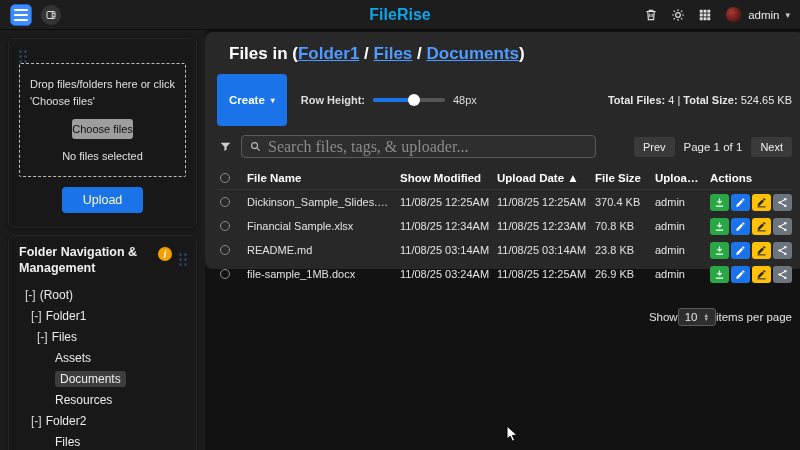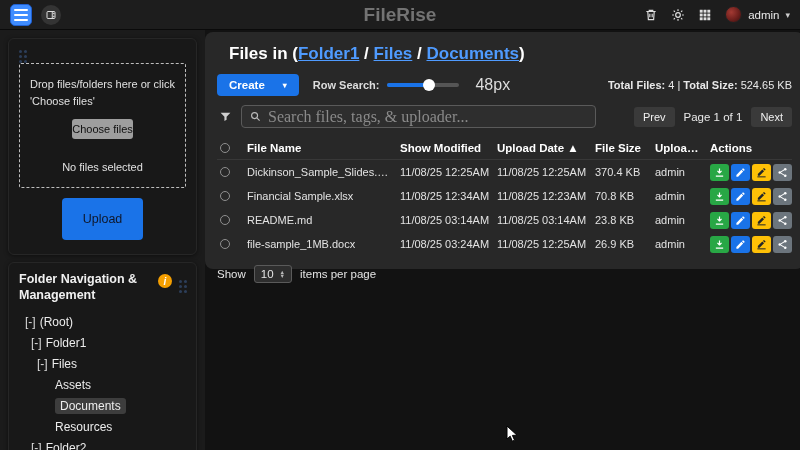--- a/index.html
+++ b/index.html
@@ -4,21 +4,21 @@
 <style>
   * { margin:0; padding:0; box-sizing:border-box; }
   html,body { width:800px; height:450px; overflow:hidden; }
   body { font-family:"Liberation Sans", sans-serif; background:#121212; color:#e4e4e4; position:relative; }
 
   
   .topbar { height:30px; background:#1d1d1d; border-bottom:1px solid #0a0a0a; display:flex; align-items:center; padding:0 10px; position:relative; }
   .menu-btn { width:22px; height:22px; background:#3f8cff; border:1px solid #1f5fd0; border-radius:5px; display:flex; flex-direction:column; justify-content:center; gap:3px; padding:0 3px; cursor:pointer; }
   .menu-btn i { display:block; height:2px; background:#fff; border-radius:1px; }
   .circle-btn { width:20px; height:20px; border-radius:50%; background:#343434; margin-left:9px; display:flex; align-items:center; justify-content:center; color:#ddd; }
-  .app-title { position:absolute; left:0; right:0; text-align:center; font-size:19px; font-weight:bold; color:#737373; pointer-events:none; }
+  .app-title { position:absolute; left:0; right:0; text-align:center; font-size:16px; font-weight:bold; color:#0ea5e9; pointer-events:none; }
   .topbar-right { margin-left:auto; display:flex; align-items:center; gap:13px; z-index:2; }
   .top-icon { color:#e0e0e0; display:flex; align-items:center; }
   .top-icon svg { width:14px; height:14px; }
   .avatar { width:17px; height:17px; border-radius:50%; background:radial-gradient(circle at 35% 35%, #a33a33 0%, #6e1f1c 55%, #321010 100%); border:1px solid #222; }
   .user-name { font-size:11.5px; color:#e8e8e8; }
   .caret { font-size:9px; color:#ccc; }
 
   
   .content { display:flex; height:420px; }
   .sidebar { width:205px; background:#1b1b1b; padding:8px; flex-shrink:0; }
@@ -26,44 +26,44 @@
   .card-head { display:flex; align-items:flex-start; justify-content:space-between; padding:9px 10px 4px; }
   .card-title { font-size:12.5px; font-weight:bold; color:#f0f0f0; line-height:1.25; }
   .head-icons { display:flex; align-items:center; gap:7px; padding-top:2px; }
   .drag-dots { width:3px; height:3px; border-radius:50%; background:#3d5d8f; opacity:.55;
     box-shadow:5px 0 0 #3d5d8f, 0 5px 0 #3d5d8f, 5px 5px 0 #3d5d8f, 0 10px 0 #3d5d8f, 5px 10px 0 #3d5d8f; margin-right:4px; }
   .info-badge { width:14px; height:14px; border-radius:50%; background:#f59f00; color:#fff; font-size:10px; font-weight:bold; display:flex; align-items:center; justify-content:center; font-style:italic; }
 
   
   .dropzone { margin:6px 10px 10px; border:1.5px dashed #bdbdbd; border-radius:2px; padding:12px 10px 14px; }
   .dropzone-text { font-size:11px; color:#e0e0e0; line-height:1.5; }
-  .choose-btn { display:block; margin:10px auto 22px; background:#9e9e9e; color:#101010; border:none; border-radius:3px; font-size:11px; padding:4px 0; font-family:inherit; cursor:pointer; }
+  .choose-btn { display:block; margin:10px auto 11px; background:#9e9e9e; color:#101010; border:none; border-radius:3px; font-size:11px; padding:4px 0; font-family:inherit; cursor:pointer; }
   .no-files { text-align:center; font-size:11px; color:#e0e0e0; }
-  .upload-btn { display:block; margin:2px auto 14px; background:#1a73e8; color:#0f172a; border:none; border-radius:4px; font-size:12.5px; padding:14px 21px; font-family:inherit; cursor:pointer; }
+  .upload-btn { display:block; margin:2px auto 14px; background:#1a73e8; color:#fef9c3; border:none; border-radius:4px; font-size:12.5px; padding:6px 21px; font-family:inherit; cursor:pointer; }
 
   
   .tree { padding:4px 10px 6px; font-size:12px; color:#ececec; }
   .tree-item { display:flex; align-items:center; height:21px; cursor:pointer; white-space:nowrap; }
   .tree-expander { margin-right:4px; color:#dcdcdc; }
   .tree-label.selected { background:#3d3d3d; border-radius:3px; padding:1px 5px; }
 
   
   .main-wrap { flex:1; padding:2px 6px 0 0; }
   .main-panel { background:#282828; border-radius:8px; height:237px; padding:10px 12px; }
   .files-heading { font-size:17px; font-weight:bold; color:#fff; margin:2px 12px 10px; }
   .crumb-link { color:#4f9bff; text-decoration:underline; cursor:pointer; }
 
   .toolbar { display:flex; align-items:center; margin-bottom:9px; }
-  .create-btn { background:#1a73e8; color:#fff; border:none; border-radius:4px; font-size:11.5px; font-weight:bold; padding:5px 12px; font-family:inherit; display:flex; align-items:center; gap:18px; cursor:pointer; }
+  .create-btn { background:#1a73e8; color:#fff; border:none; border-radius:4px; font-size:11.5px; font-weight:bold; padding:20px 12px; font-family:inherit; display:flex; align-items:center; gap:6px; cursor:pointer; }
   .rh-label { font-size:11px; font-weight:bold; color:#ddd; margin:0 8px 0 14px; }
   .slider { position:relative; width:72px; height:12px; display:flex; align-items:center; cursor:pointer; }
   .slider-track { width:100%; height:4px; border-radius:2px; background:#555; overflow:hidden; }
   .slider-fill { height:100%; background:#1a73e8; }
   .slider-thumb { position:absolute; top:0; width:12px; height:12px; border-radius:50%; background:#fff; transform:translateX(-50%); }
-  .rh-value { font-size:16px; color:#ddd; margin-left:16px; }
+  .rh-value { font-size:11px; color:#ddd; margin-left:8px; }
   .totals { margin-left:auto; font-size:11px; color:#e8e8e8; }
   .totals b { font-weight:bold; }
 
   .search-row { display:flex; align-items:center; margin-bottom:8px; }
   .funnel { color:#cfcfcf; margin:0 9px 0 2px; display:flex; }
   .funnel svg { width:13px; height:13px; }
   .search-box { flex:1; max-width:355px; height:23px; background:#2e2e2e; border:1px solid #5a5a5a; border-radius:4px; display:flex; align-items:center; padding:0 8px; gap:7px; }
   .search-box svg { width:11px; height:11px; color:#bbb; flex-shrink:0; }
   .search-box input { background:transparent; border:none; outline:none; color:#ddd; font-size:16px; font-family:Liberation Serif, serif; width:100%; }
   .search-box input::placeholder { color:#8a8a8a; }
@@ -77,21 +77,21 @@
   .cb { width:10px; height:10px; border:1px solid #8f8f8f; border-radius:50%; margin-left:3px; cursor:pointer; background:transparent; }
   .cell { overflow:hidden; text-overflow:ellipsis; white-space:nowrap; padding-right:6px; }
   .actions-cell { display:flex; gap:2px; }
   .abtn { width:19px; height:17px; border:none; border-radius:3px; display:flex; align-items:center; justify-content:center; color:#fff; cursor:pointer; padding:0; }
   .abtn svg { width:11px; height:11px; }
   .abtn-download { background:#28a745; }
   .abtn-edit { background:#1a73e8; }
   .abtn-rename { background:#ffc107; color:#212529; }
   .abtn-share { background:#6c757d; }
 
-  .table-footer { display:flex; align-items:center; gap:8px; margin-top:9px; font-size:11.5px; color:#e4e4e4; }
+  .table-footer { display:flex; align-items:center; gap:0; margin-top:22px; font-size:11.5px; color:#e4e4e4;justify-content:flex-end; }
   .page-size { display:flex; align-items:center; gap:6px; background:#2e2e2e; border:1px solid #5a5a5a; border-radius:3px; padding:2px 6px; cursor:pointer; }
   .stepper { display:flex; flex-direction:column; line-height:4px; font-size:5.5px; color:#bbb; }
 
   .cursor { position:absolute; left:506px; top:425px; z-index:50; pointer-events:none; }
 </style>
 </head>
 <body>
 
 <div class="topbar">
   <div class="menu-btn">
@@ -210,21 +210,21 @@
 
       <div class="files-heading">
         <span>Files in (</span><a class="crumb-link">Folder1</a><span> / </span><a class="crumb-link">Files</a><span> / </span><a class="crumb-link">Documents</a><span>)</span>
       </div>
 
       <div class="toolbar">
         <button class="create-btn">
           <span>Create</span>
           <span style="font-size:8px">▾</span>
         </button>
-        <span class="rh-label">Row Search:</span>
+        <span class="rh-label">Row Height:</span>
         <div class="slider">
           <div class="slider-track">
               <div class="slider-fill" style="width: 57%;"></div>
             </div>
           <div class="slider-thumb" style="left: 57%;"></div>
         </div>
         <span class="rh-value">48px</span>
         <div class="totals">
           <b>Total Files:</b>
           <span>4</span>

